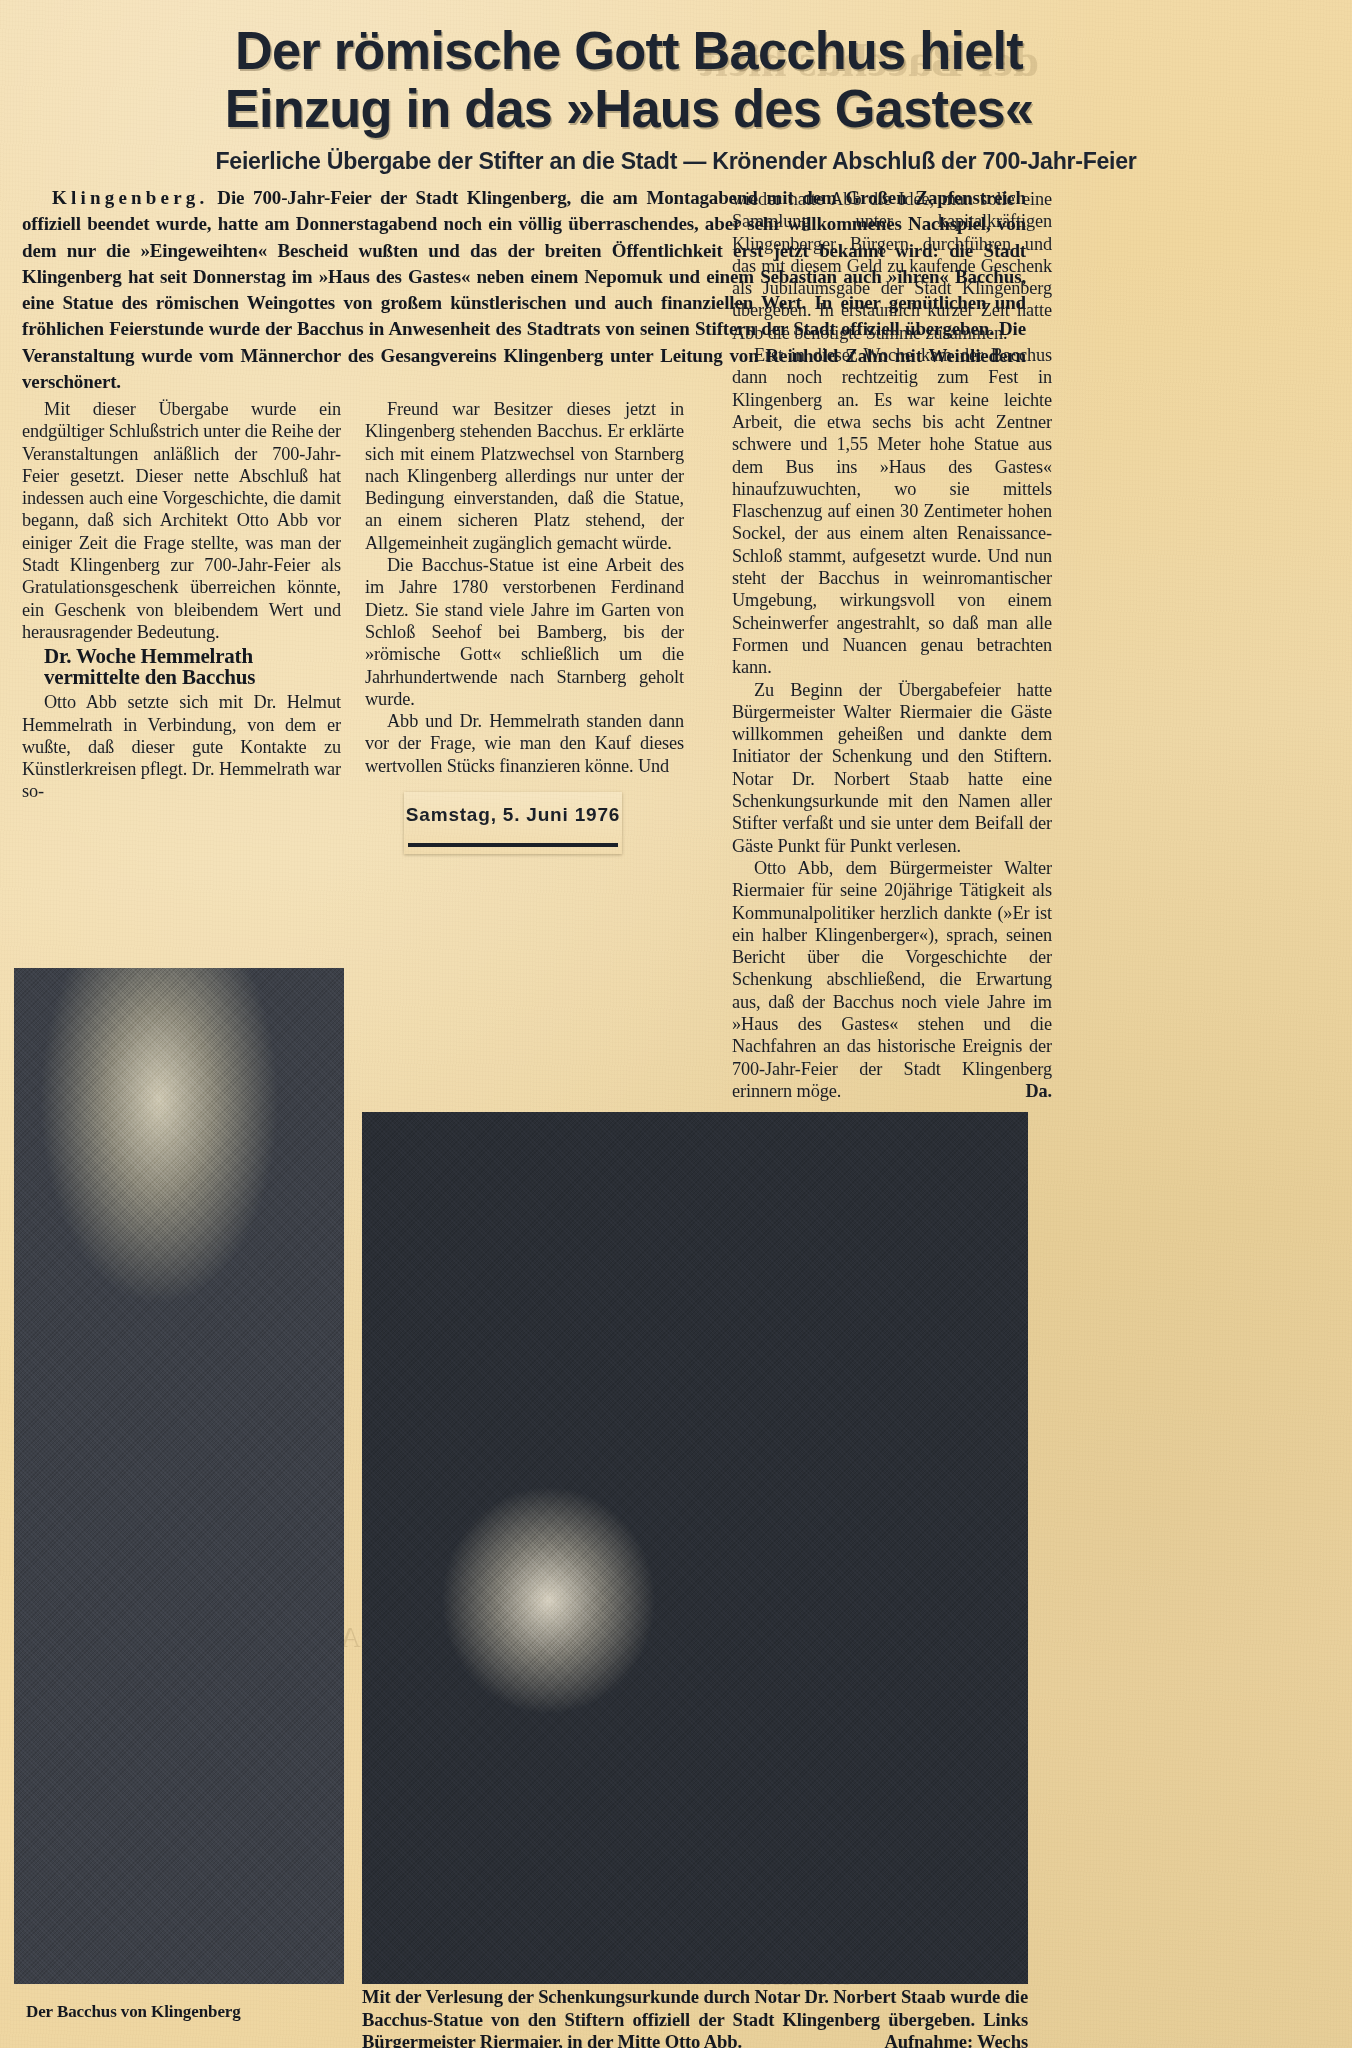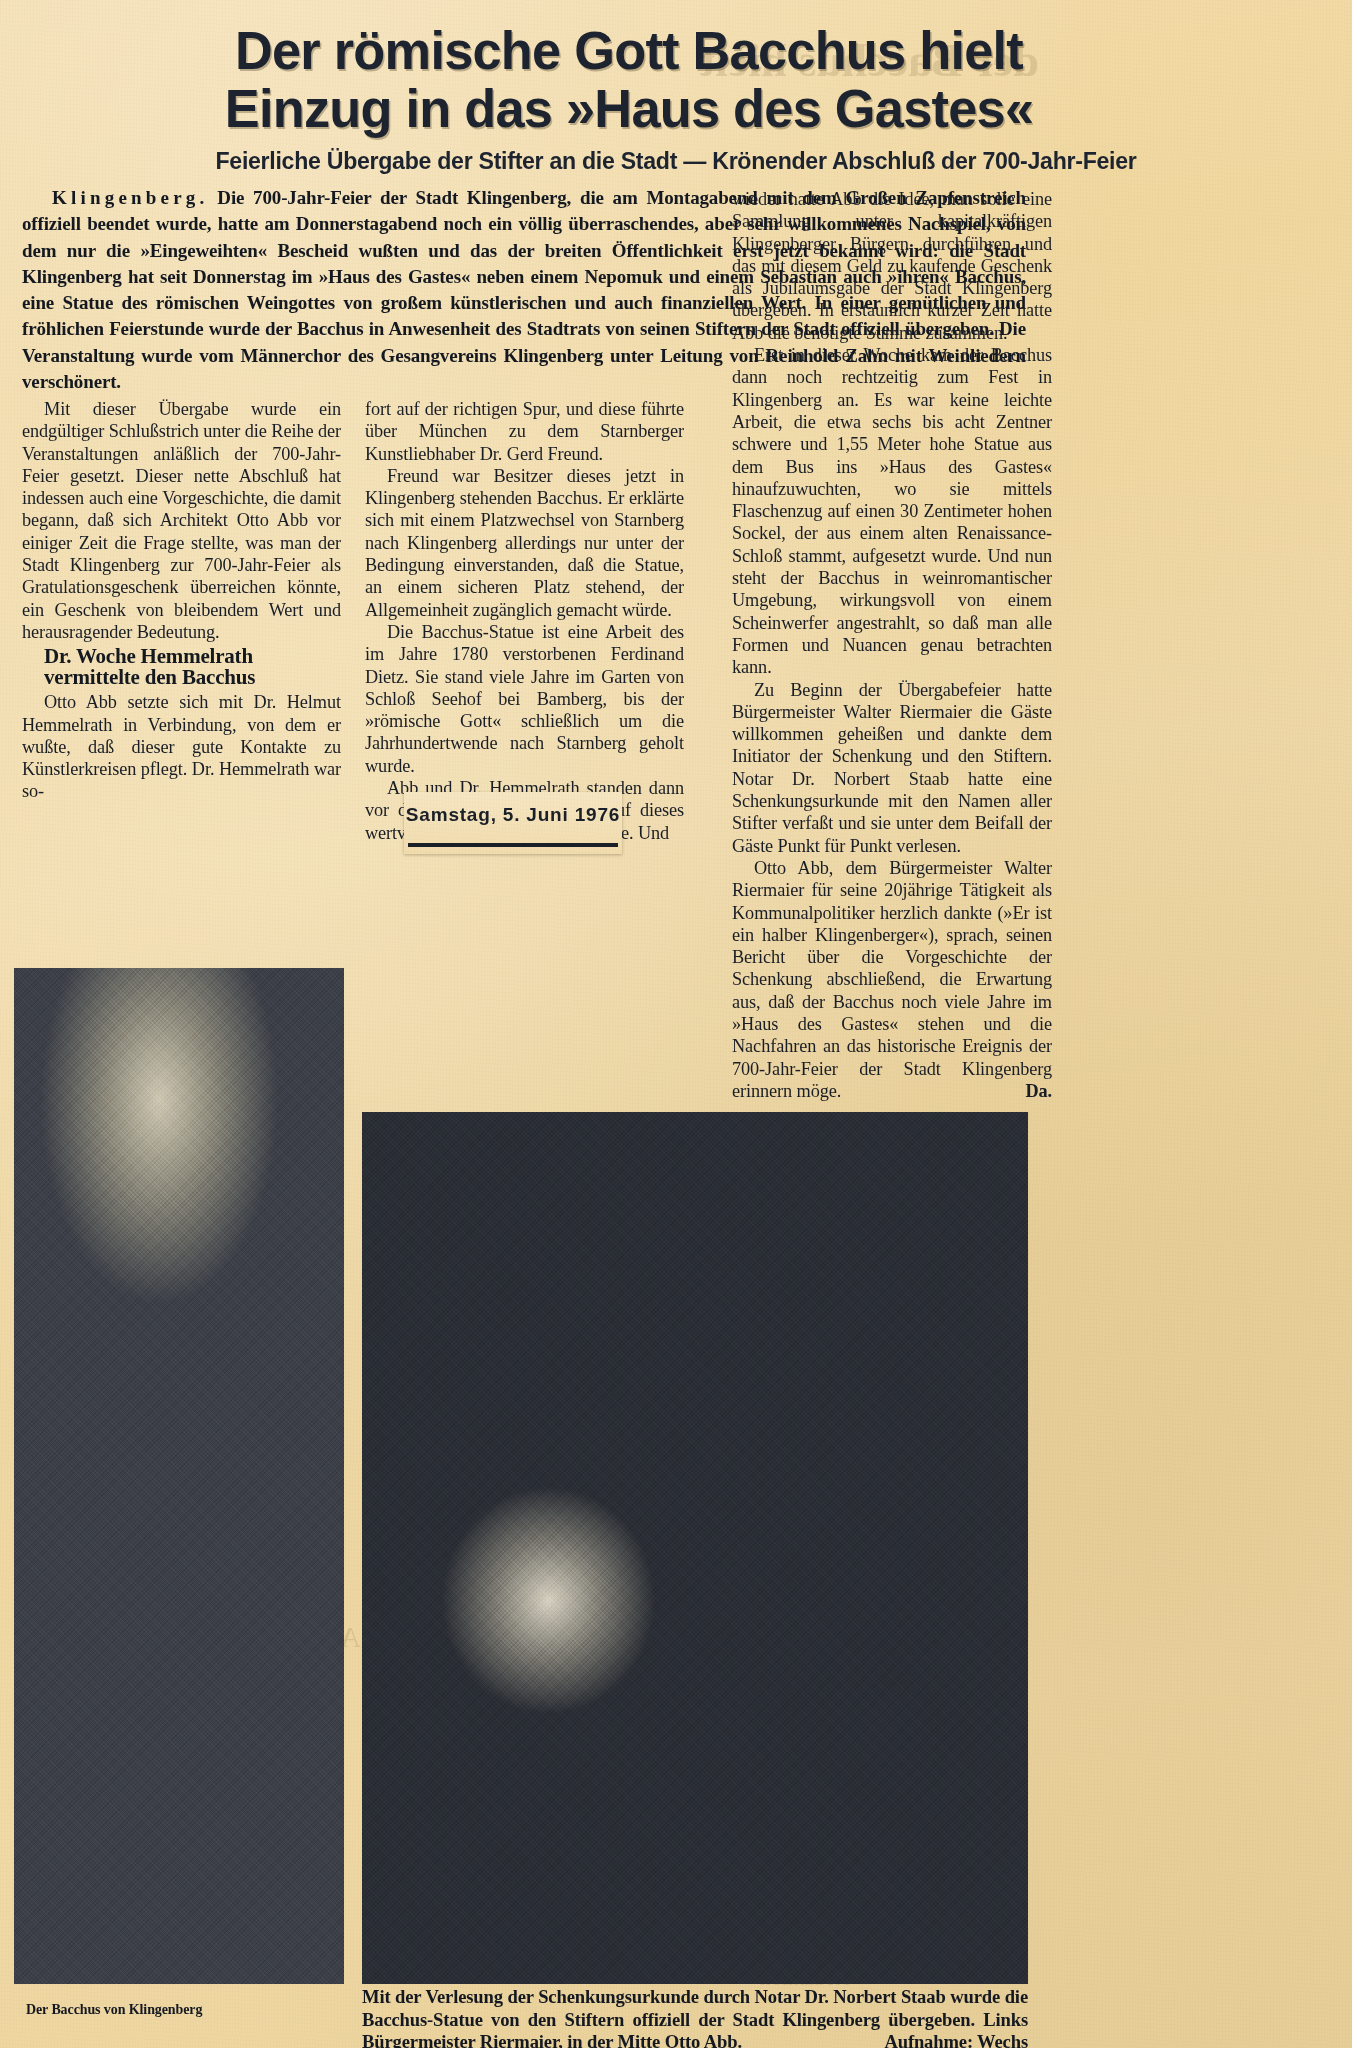--- a/index.html
+++ b/index.html
@@ -189,21 +189,21 @@
       linear-gradient(145deg, #393d45 0%, #22262d 28%, #51545a 52%, #262a31 74%, #171a20 100%);
   }
 
   
   #cap-left {
     position: absolute;
     left: 26px; top: 2002px;
     width: 330px;
     font-family: "Liberation Serif", serif;
     font-weight: bold;
-    font-size: 14px;
+    font-size: 17px;
     color: #141820;
     letter-spacing: -0.1px;
   }
   #cap-right {
     position: absolute;
     left: 362px; top: 1986px;
     width: 666px;
     font-family: "Liberation Serif", serif;
     font-weight: bold;
     font-size: 18.6px;
@@ -236,21 +236,20 @@
   <div id="cols">
 
     <div class="col" id="col1">
       <p>Mit dieser Übergabe wurde ein endgültiger Schlußstrich unter die Reihe der Veranstaltungen anläßlich der 700-Jahr-Feier gesetzt. Dieser nette Abschluß hat indessen auch eine Vorgeschichte, die damit begann, daß sich Architekt Otto Abb vor einiger Zeit die Frage stellte, was man der Stadt Klingenberg zur 700-Jahr-Feier als Gratulationsgeschenk überreichen könnte, ein Geschenk von bleibendem Wert und herausragender Bedeutung.</p>
       <p class="subhd">Dr. Woche Hemmelrath</p>
       <p class="subhd" style="margin-top:-6px;">vermittelte den Bacchus</p>
       <p>Otto Abb setzte sich mit Dr. Helmut Hemmelrath in Verbindung, von dem er wußte, daß dieser gute Kontakte zu Künstlerkreisen pflegt. Dr. Hemmelrath war so-</p>
     </div>
 
     <div class="col" id="col2">
-      <p class="noind">fort auf der richtigen Spur, und diese führte über München zu dem Starnberger Kunstliebhaber Dr. Gerd Freund.</p>
       <p>Freund war Besitzer dieses jetzt in Klingenberg stehenden Bacchus. Er erklärte sich mit einem Platzwechsel von Starnberg nach Klingenberg allerdings nur unter der Bedingung einverstanden, daß die Statue, an einem sicheren Platz stehend, der Allgemeinheit zugänglich gemacht würde.</p>
       <p>Die Bacchus-Statue ist eine Arbeit des im Jahre 1780 verstorbenen Ferdinand Dietz. Sie stand viele Jahre im Garten von Schloß Seehof bei Bamberg, bis der »römische Gott« schließlich um die Jahrhundertwende nach Starnberg geholt wurde.</p>
       <p>Abb und Dr. Hemmelrath standen dann vor der Frage, wie man den Kauf dieses wertvollen Stücks finanzieren könne. Und</p>
     </div>
 
     <div class="col" id="col3" style="top:-210px;">
       <p class="noind">wieder hatte Abb die Idee, man solle eine Sammlung unter kapitalkräftigen Klingenberger Bürgern durchführen und das mit diesem Geld zu kaufende Geschenk als Jubiläumsgabe der Stadt Klingenberg übergeben. In erstaunlich kurzer Zeit hatte Abb die benötigte Summe zusammen.</p>
       <p>Erst in dieser Woche kam der Bacchus dann noch rechtzeitig zum Fest in Klingenberg an. Es war keine leichte Arbeit, die etwa sechs bis acht Zentner schwere und 1,55 Meter hohe Statue aus dem Bus ins »Haus des Gastes« hinaufzuwuchten, wo sie mittels Flaschenzug auf einen 30 Zentimeter hohen Sockel, der aus einem alten Renaissance-Schloß stammt, aufgesetzt wurde. Und nun steht der Bacchus in weinromantischer Umgebung, wirkungsvoll von einem Scheinwerfer angestrahlt, so daß man alle Formen und Nuancen genau betrachten kann.</p>
       <p>Zu Beginn der Übergabefeier hatte Bürgermeister Walter Riermaier die Gäste willkommen geheißen und dankte dem Initiator der Schenkung und den Stiftern. Notar Dr. Norbert Staab hatte eine Schenkungsurkunde mit den Namen aller Stifter verfaßt und sie unter dem Beifall der Gäste Punkt für Punkt verlesen.</p>
       <p><span>Otto Abb, dem Bürgermeister Walter Riermaier für seine 20jährige Tätigkeit als Kommunalpolitiker herzlich dankte (»Er ist ein halber Klingenberger«), sprach, seinen Bericht über die Vorgeschichte der Schenkung abschließend, die Erwartung aus, daß der Bacchus noch viele Jahre im »Haus des Gastes« stehen und die Nachfahren an das historische Ereignis der 700-Jahr-Feier der Stadt Klingenberg erinnern möge.</span>&nbsp;&nbsp;&nbsp;<span class="sig">Da.</span></p>

